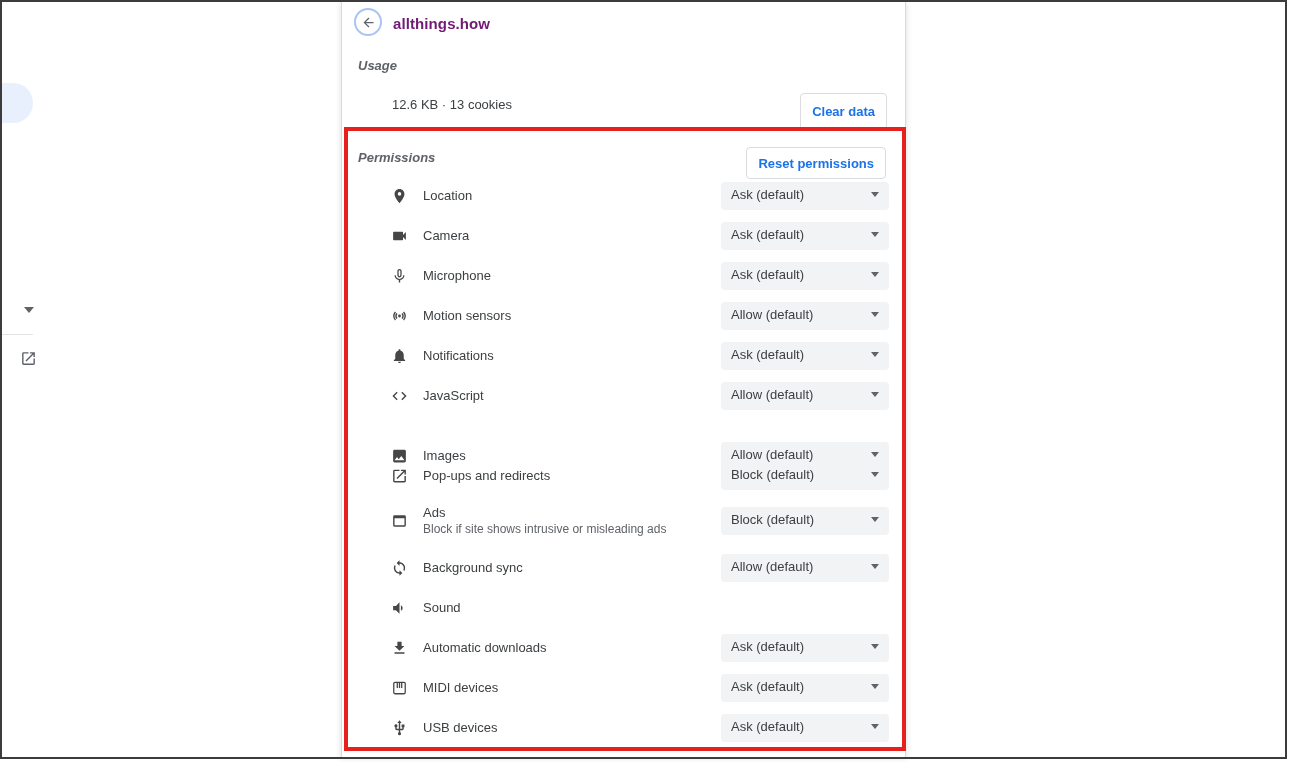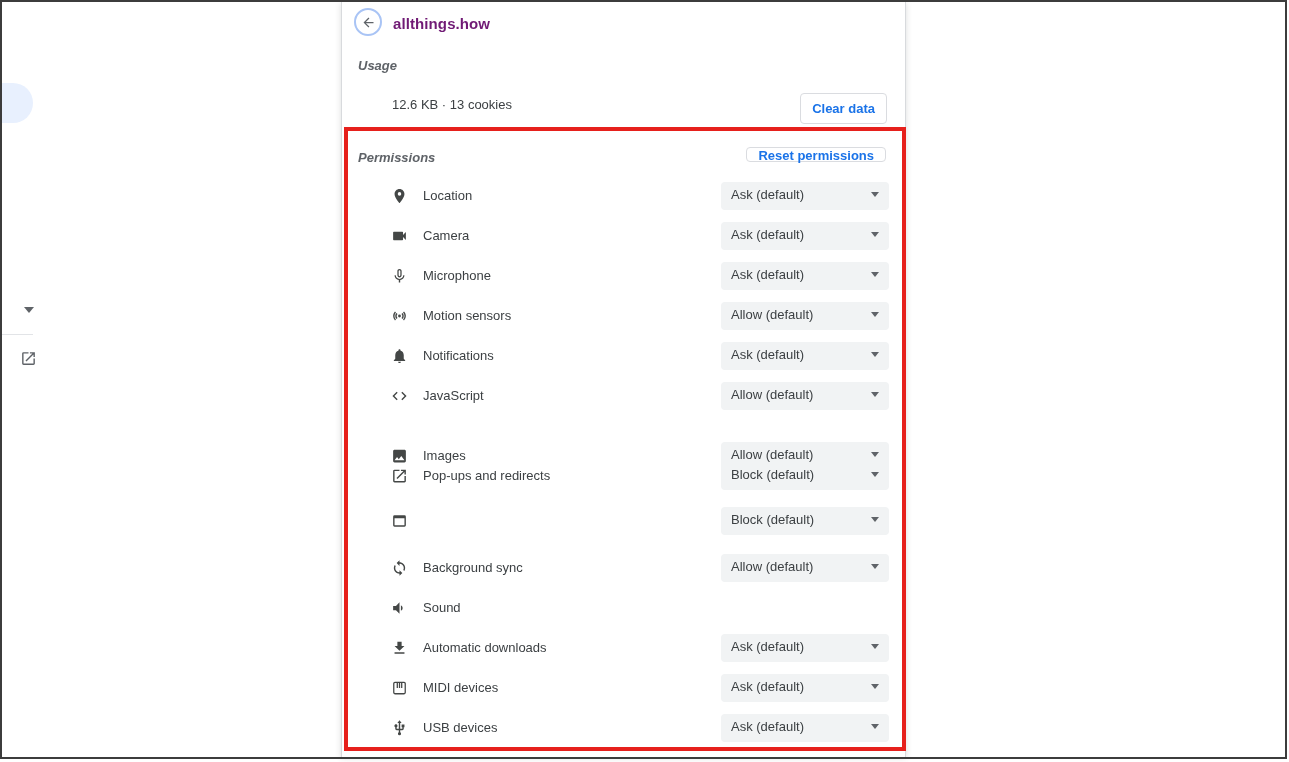--- a/index.html
+++ b/index.html
@@ -46,28 +46,28 @@
   }
   .back-btn svg { width:15px; height:15px; fill:#5f6368; }
   .page-title {
     position:absolute; left:51px; top:13px;
     font-size:15px; font-weight:bold; color:#701a75; letter-spacing:.1px;
   }
   .section-label { position:absolute; left:16px; font-size:13px; font-weight:bold; color:#5f6368;font-style:italic; }
   .usage-label { top:56px; }
   .usage-summary { position:absolute; left:50px; top:95px; font-size:13px; color:#3c4043; }
   .chip-btn {
-    position:absolute; height:31px; padding:0 11px;
+    position:absolute; height:37px; padding:0 11px;
     background:#fff; border:1px solid #dadce0; border-radius:4px;
     color: var(--accent,#1a73e8); font-size:13px; font-weight:bold;
     font-family:"Liberation Sans",sans-serif; cursor:pointer;
   }
   .clear-btn { right:18px; top:91px; }
   .perm-label { top:148px; }
-  .reset-btn { right:19px; top:145px; height:15px; }
+  .reset-btn { right:19px; top:145px; height:32px; }
 
   .red-box {
     position:absolute; left:2px; top:125px; width:562px; height:624px;
     border:4px solid var(--red,#e6201c); z-index:40; pointer-events:none;
   }
 
   
   .perm-row { position:absolute; left:0; width:565px; height:40px; }
   .perm-row.tall { height:52px; }
   .picon { position:absolute; left:49px; top:50%; transform:translateY(-50%); width:17px; height:17px; }
@@ -236,20 +236,24 @@
       <span class="dval">Block (default)</span>
       <span class="dcaret"></span>
     </div>
   </div>
       <div class="perm-row tall" style="top: 493px;">
     <span class="picon">
           <svg viewBox="0 0 24 24">
             <path d="M19 4H5a2 2 0 0 0-2 2v12a2 2 0 0 0 2 2h14a2 2 0 0 0 2-2V6a2 2 0 0 0-2-2zm0 14H5V8h14v10z"></path>
           </svg>
         </span>
+    <div class="ptext">
+      <div class="plabel">Ads</div>
+      <div class="psub">Block if site shows intrusive or misleading ads</div>
+    </div>
     <div class="dropdown">
       <span class="dval">Block (default)</span>
       <span class="dcaret"></span>
     </div>
   </div>
       <div class="perm-row" style="top: 546px;">
     <span class="picon">
           <svg viewBox="0 0 24 24">
             <path d="M12 4V1L8 5l4 4V6c3.31 0 6 2.69 6 6 0 1.01-.25 1.97-.7 2.8l1.46 1.46A7.93 7.93 0 0 0 20 12c0-4.42-3.58-8-8-8zm0 14c-3.31 0-6-2.69-6-6 0-1.01.25-1.97.7-2.8L5.24 7.74A7.93 7.93 0 0 0 4 12c0 4.42 3.58 8 8 8v3l4-4-4-4v3z"></path>
           </svg>

